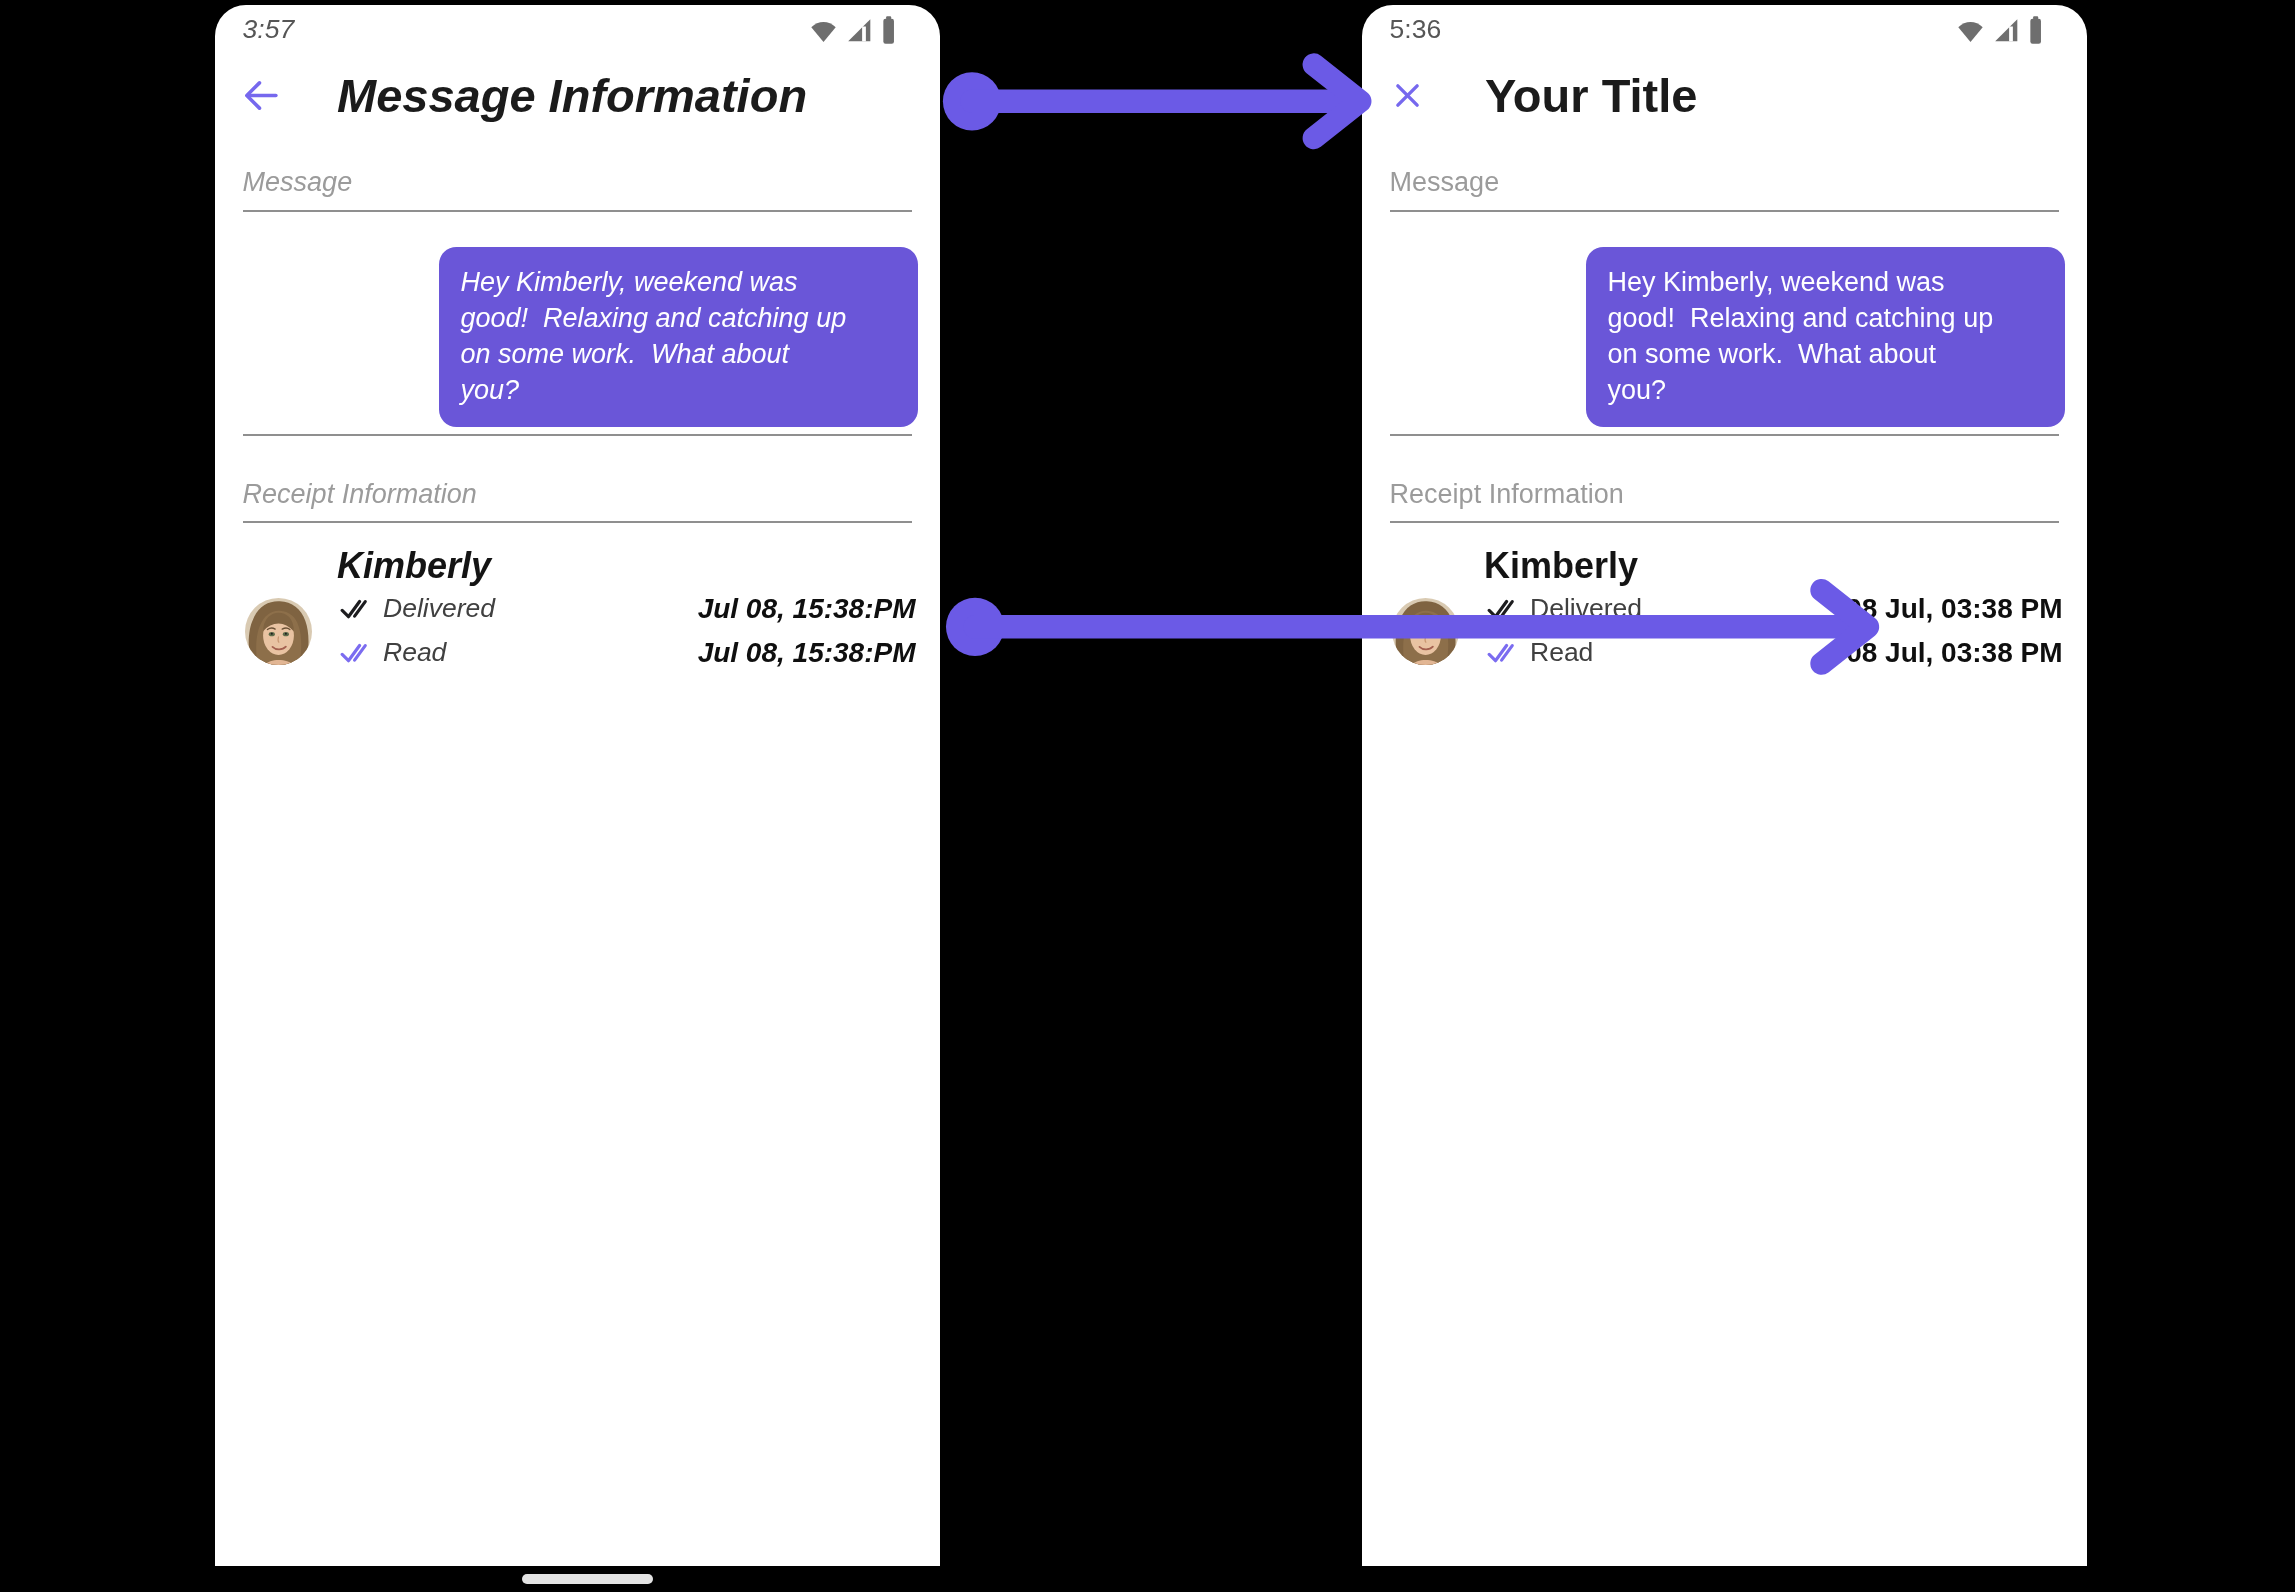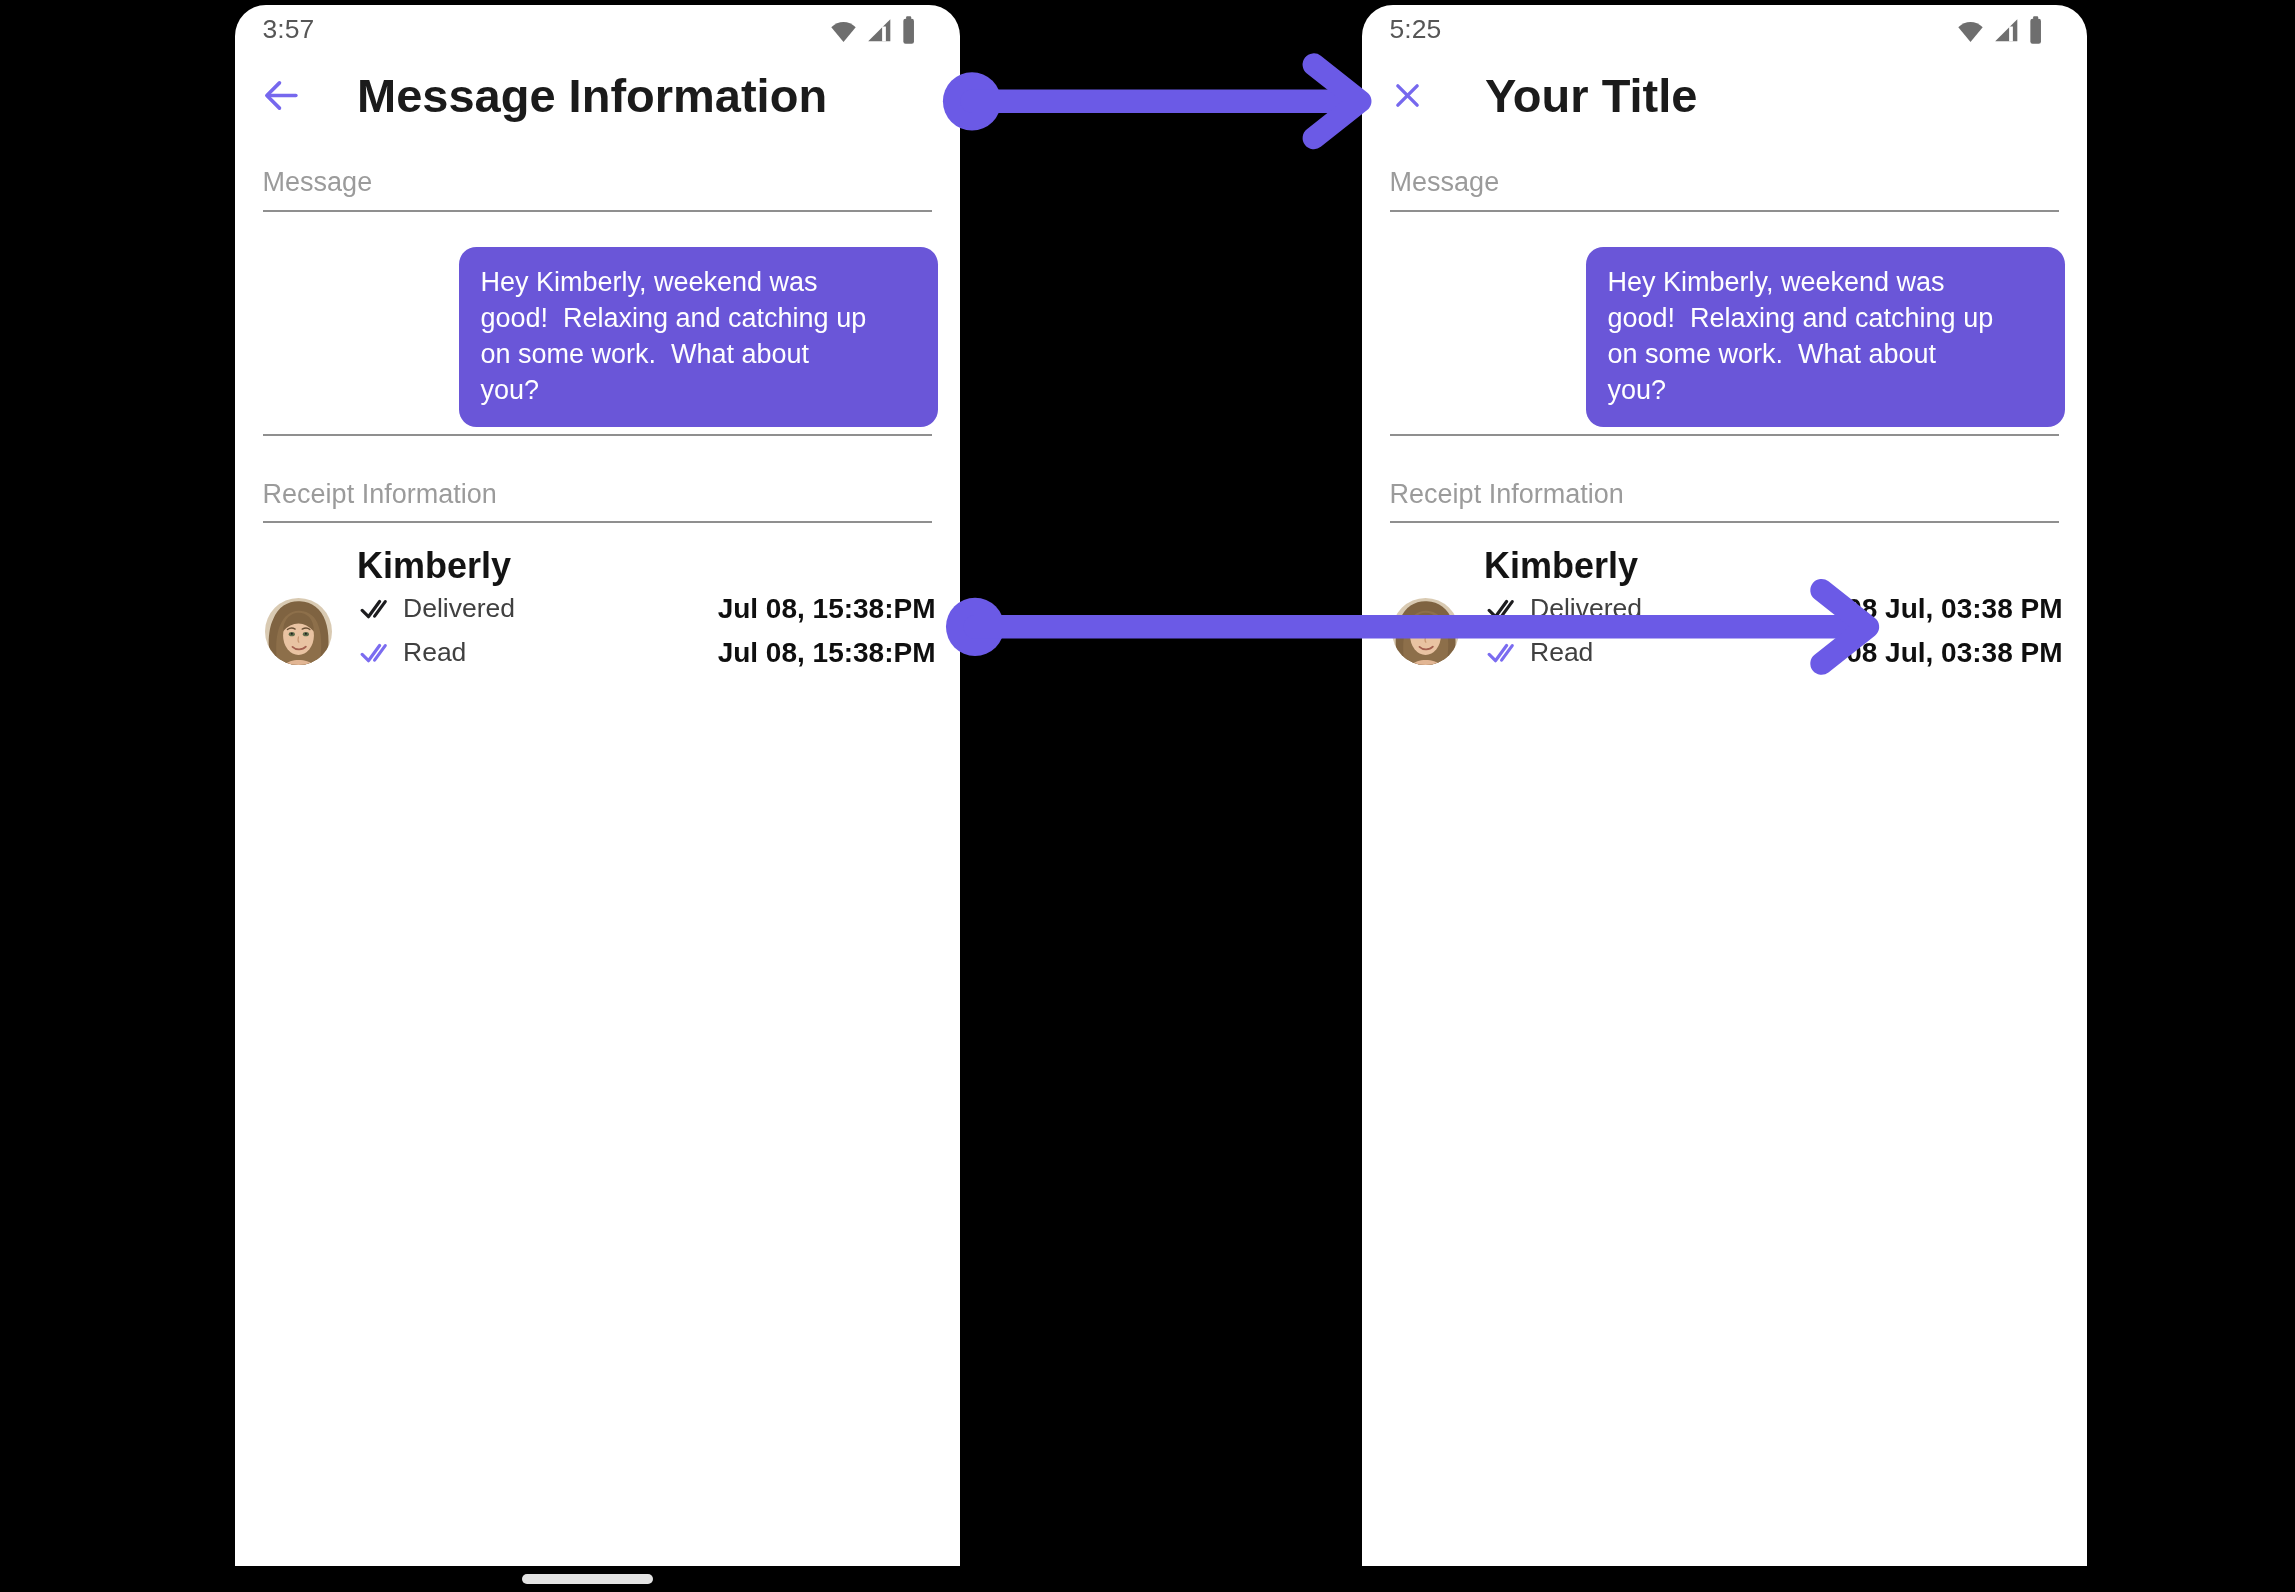--- a/index.html
+++ b/index.html
@@ -5,21 +5,21 @@
   html,body{margin:0;padding:0;background:#000;}
   body{
     width:2295px;height:1593px;position:relative;overflow:hidden;
     font-family:"Liberation Sans",sans-serif;
     -webkit-font-smoothing:antialiased;
   }
   .phone{
     position:absolute;top:5.1px;width:725px;height:1561px;
     background:#ffffff;border-radius:31px 31px 0 0;overflow:hidden;
   }
-  #phone-left{left:235px;}
+  #phone-left{left:215px;font-style:italic;}
   #phone-right{left:1362px;}
 
   
   .time{
     position:absolute;left:27.6px;top:9.2px;
     font-size:26.5px;line-height:31px;color:var(--time_text);
   }
   .status-icons{
     position:absolute;right:44px;top:10.2px;
     display:flex;align-items:center;gap:8.2px;color:var(--status_icon);
@@ -192,21 +192,21 @@
     </span>
     <span class="status-label">Read</span>
     <span class="status-time">Jul 08, 15:38:PM</span>
   </div>
 </div>
 
 <div class="home-pill"></div>
 
 <div class="phone" id="phone-right">
 
-  <div class="time">5:25</div>
+  <div class="time">5:36</div>
 
   <div class="status-icons">
     <span>
       <svg width="29" height="29" viewBox="0 0 24 24">
           <path fill="currentColor" d="M12 21.6 L1.9 9.4 C7.6 3.5 16.4 3.5 22.1 9.4 Z"></path>
         </svg>
     </span>
     <span>
       <svg width="26.5" height="26.5" viewBox="0 0 24 24">
           <polygon fill="currentColor" points="22,2 22,22 2,22"></polygon>

